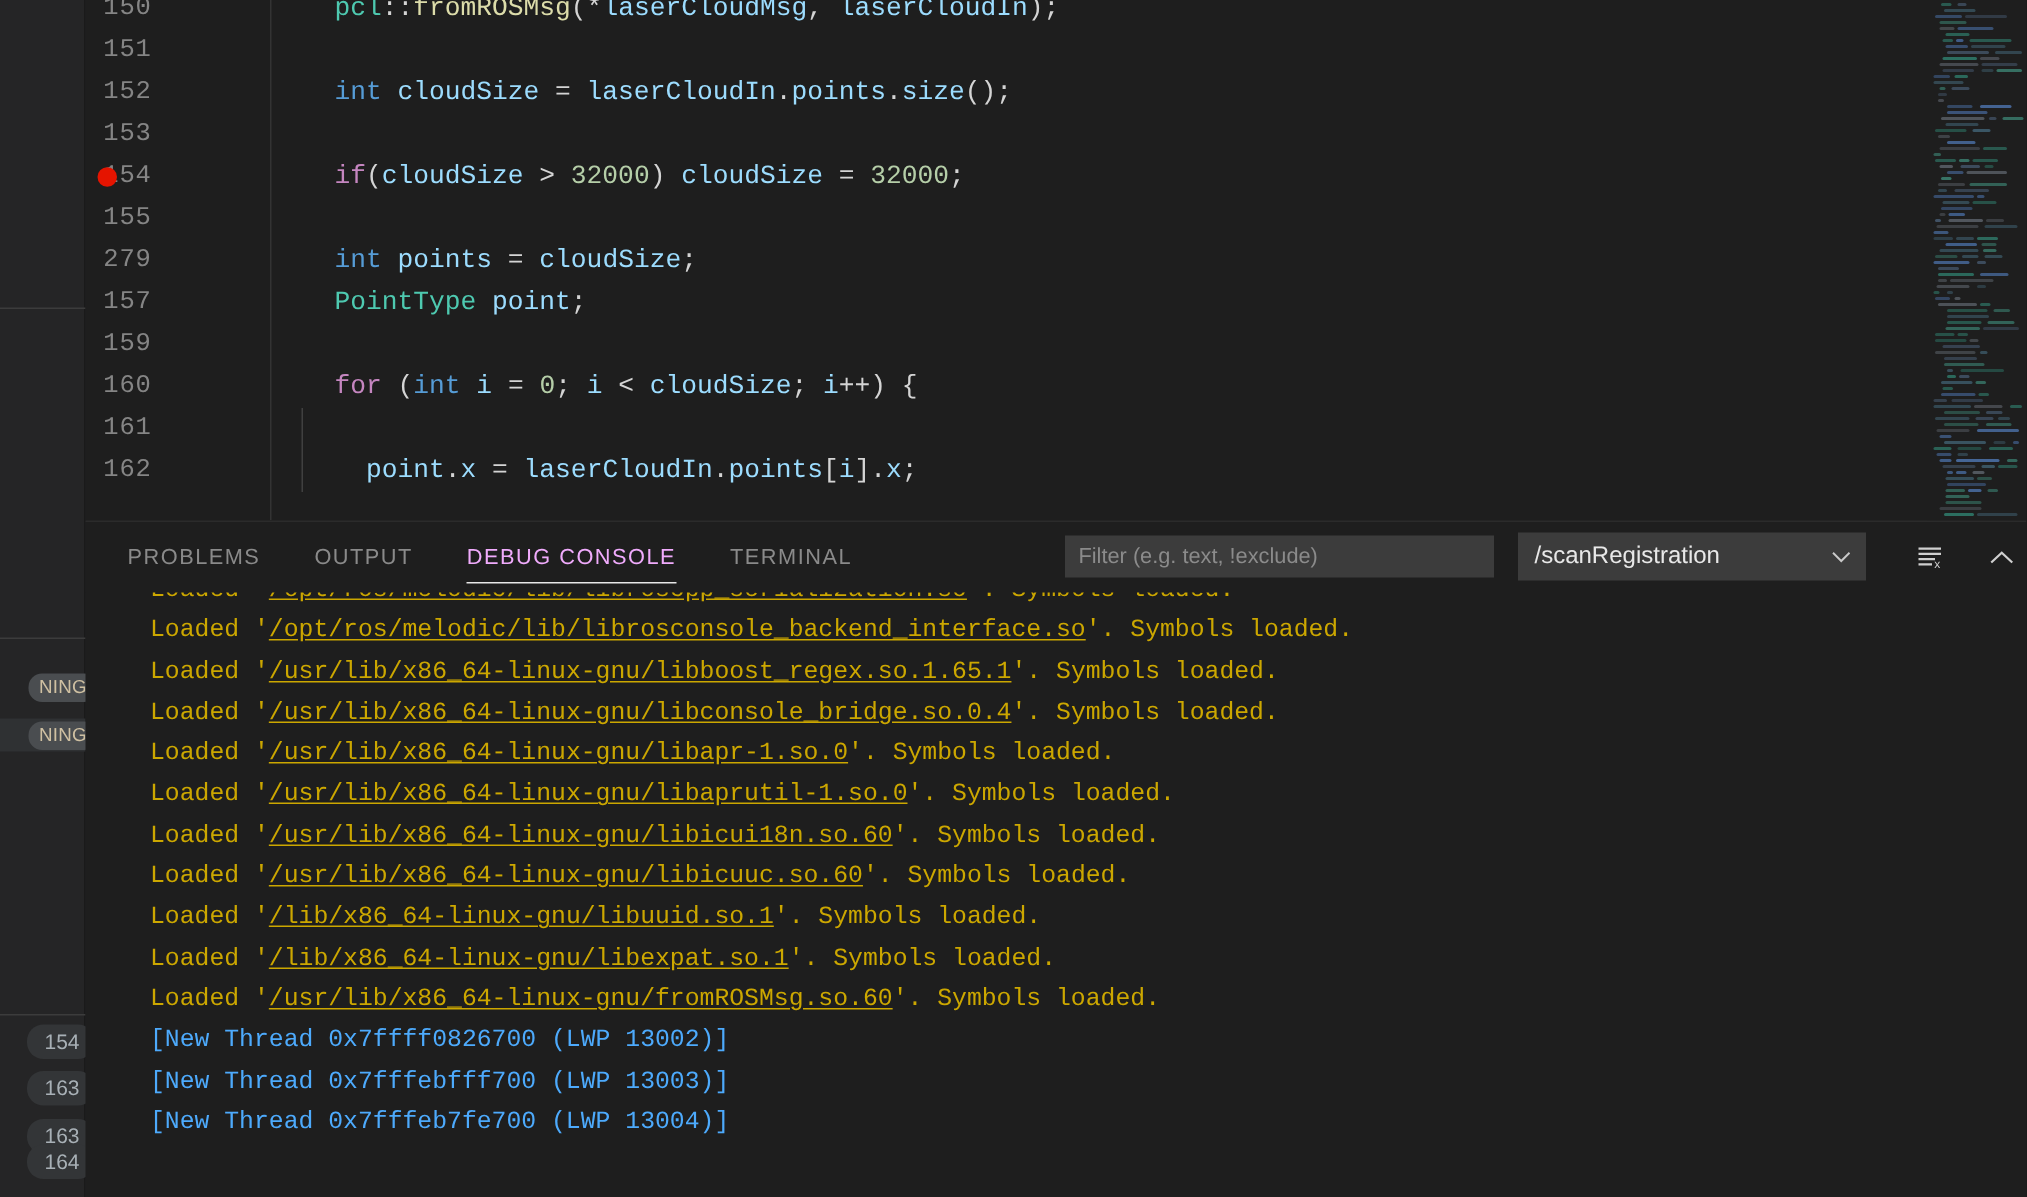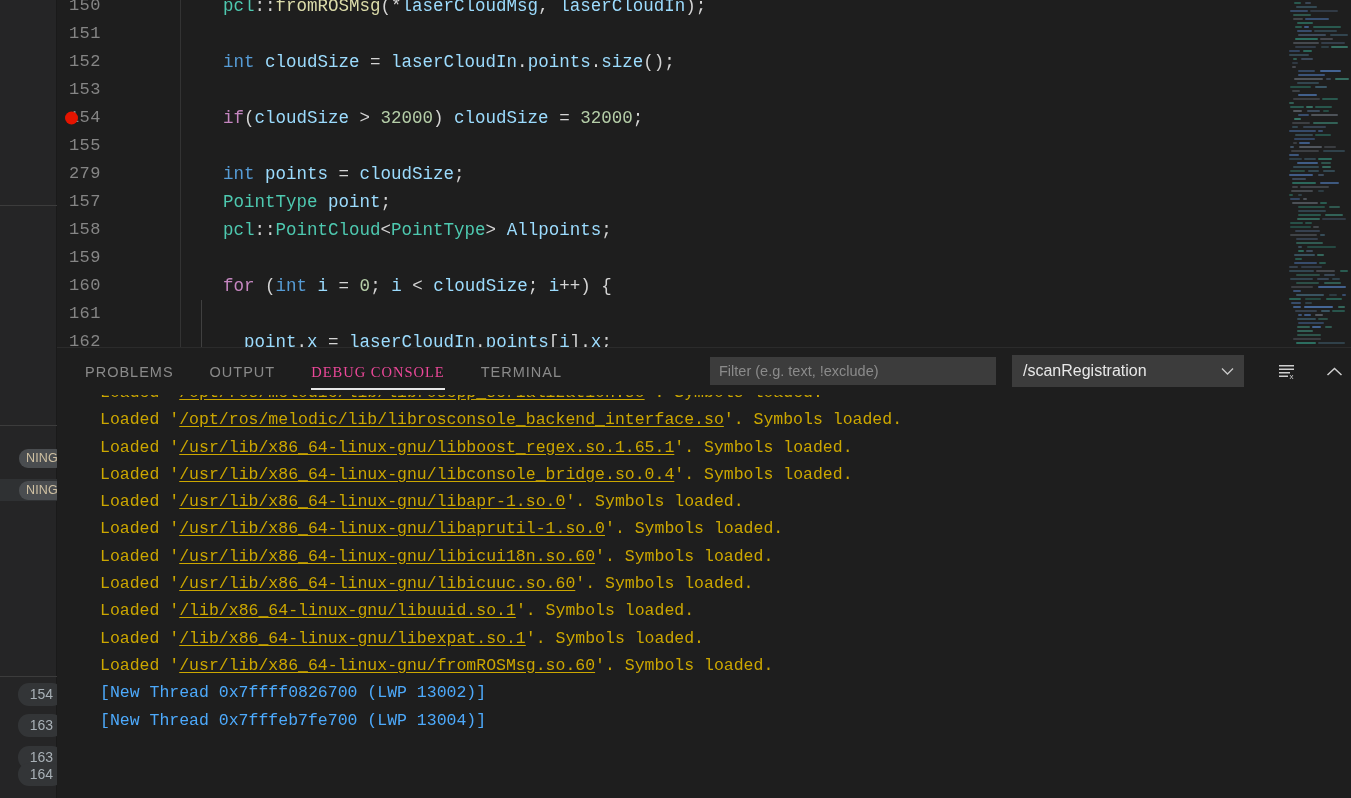--- a/index.html
+++ b/index.html
@@ -92,21 +92,21 @@
   }
   .panel-header {
     position: relative; height: 47px; background: #1e1e1e;
     display: flex; align-items: center; padding-left: 28px;
   }
   .ptab {
     font-size: 14.5px; letter-spacing: 1px; color: #8a8a8a;
     margin-right: 36px; position: relative; padding: 14px 0 13px 0;
     cursor: pointer; white-space: nowrap;
   }
-  .ptab.active { color: #ec4899; font-family: Liberation Serif, serif; }
+  .ptab.active { color: #f0abfc; }
   .ptab.active::after {
     content: ""; position: absolute; left: 0; right: 0; bottom: 4px;
     height: 1.5px; background: #e7e7e7;
   }
   .filter-box {
     position: absolute; left: 653px; top: 9px; width: 286px; height: 28px;
     background: #3c3c3c; border: none; outline: none; color: #cccccc;
     font-family: "Liberation Sans", sans-serif; font-size: 14.5px;
     padding: 0 9px;
   }
@@ -201,24 +201,20 @@
           <div class="gutter"><span>155</span></div>
           <div class="code-text"></div>
         </div>
         <div class="code-row">
           <div class="gutter"><span>279</span></div>
           <div class="code-text"><span class="pun">    </span><span class="typ">int</span><span class="pun"> </span><span class="var">points</span><span class="pun"> = </span><span class="var">cloudSize</span><span class="pun">;</span></div>
         </div>
         <div class="code-row">
           <div class="gutter"><span>157</span></div>
           <div class="code-text"><span class="pun">    </span><span class="cls">PointType</span><span class="pun"> </span><span class="var">point</span><span class="pun">;</span></div>
-        </div>
-        <div class="code-row">
-          <div class="gutter"><span>158</span></div>
-          <div class="code-text"><span class="pun">    </span><span class="cls">pcl</span><span class="pun">::</span><span class="cls">PointCloud</span><span class="pun">&lt;</span><span class="cls">PointType</span><span class="pun">&gt; </span><span class="var">Allpoints</span><span class="pun">;</span></div>
         </div>
         <div class="code-row">
           <div class="gutter"><span>159</span></div>
           <div class="code-text"></div>
         </div>
         <div class="code-row">
           <div class="gutter"><span>160</span></div>
           <div class="code-text"><span class="pun">    </span><span class="kw">for</span><span class="pun"> (</span><span class="typ">int</span><span class="pun"> </span><span class="var">i</span><span class="pun"> = </span><span class="num">0</span><span class="pun">; </span><span class="var">i</span><span class="pun"> &lt; </span><span class="var">cloudSize</span><span class="pun">; </span><span class="var">i</span><span class="pun">++) {</span></div>
         </div>
         <div class="code-row">
@@ -441,17 +437,18 @@
         <div class="log-line lv-load"><span>Loaded '</span><span class="lnk">/usr/lib/x86_64-linux-gnu/libboost_regex.so.1.65.1</span><span>'. Symbols loaded.</span></div>
         <div class="log-line lv-load"><span>Loaded '</span><span class="lnk">/usr/lib/x86_64-linux-gnu/libconsole_bridge.so.0.4</span><span>'. Symbols loaded.</span></div>
         <div class="log-line lv-load"><span>Loaded '</span><span class="lnk">/usr/lib/x86_64-linux-gnu/libapr-1.so.0</span><span>'. Symbols loaded.</span></div>
         <div class="log-line lv-load"><span>Loaded '</span><span class="lnk">/usr/lib/x86_64-linux-gnu/libaprutil-1.so.0</span><span>'. Symbols loaded.</span></div>
         <div class="log-line lv-load"><span>Loaded '</span><span class="lnk">/usr/lib/x86_64-linux-gnu/libicui18n.so.60</span><span>'. Symbols loaded.</span></div>
         <div class="log-line lv-load"><span>Loaded '</span><span class="lnk">/usr/lib/x86_64-linux-gnu/libicuuc.so.60</span><span>'. Symbols loaded.</span></div>
         <div class="log-line lv-load"><span>Loaded '</span><span class="lnk">/lib/x86_64-linux-gnu/libuuid.so.1</span><span>'. Symbols loaded.</span></div>
         <div class="log-line lv-load"><span>Loaded '</span><span class="lnk">/lib/x86_64-linux-gnu/libexpat.so.1</span><span>'. Symbols loaded.</span></div>
         <div class="log-line lv-load"><span>Loaded '</span><span class="lnk">/usr/lib/x86_64-linux-gnu/fromROSMsg.so.60</span><span>'. Symbols loaded.</span></div>
         <div class="log-line lv-info"><span>[New Thread 0x7ffff0826700 (LWP 13002)]</span></div>
+        <div class="log-line lv-info"><span>[New Thread 0x7fffebfff700 (LWP 13003)]</span></div>
         <div class="log-line lv-info"><span>[New Thread 0x7fffeb7fe700 (LWP 13004)]</span></div>
       </div>
   </div>
 
 </div>
 
 </body></html>

